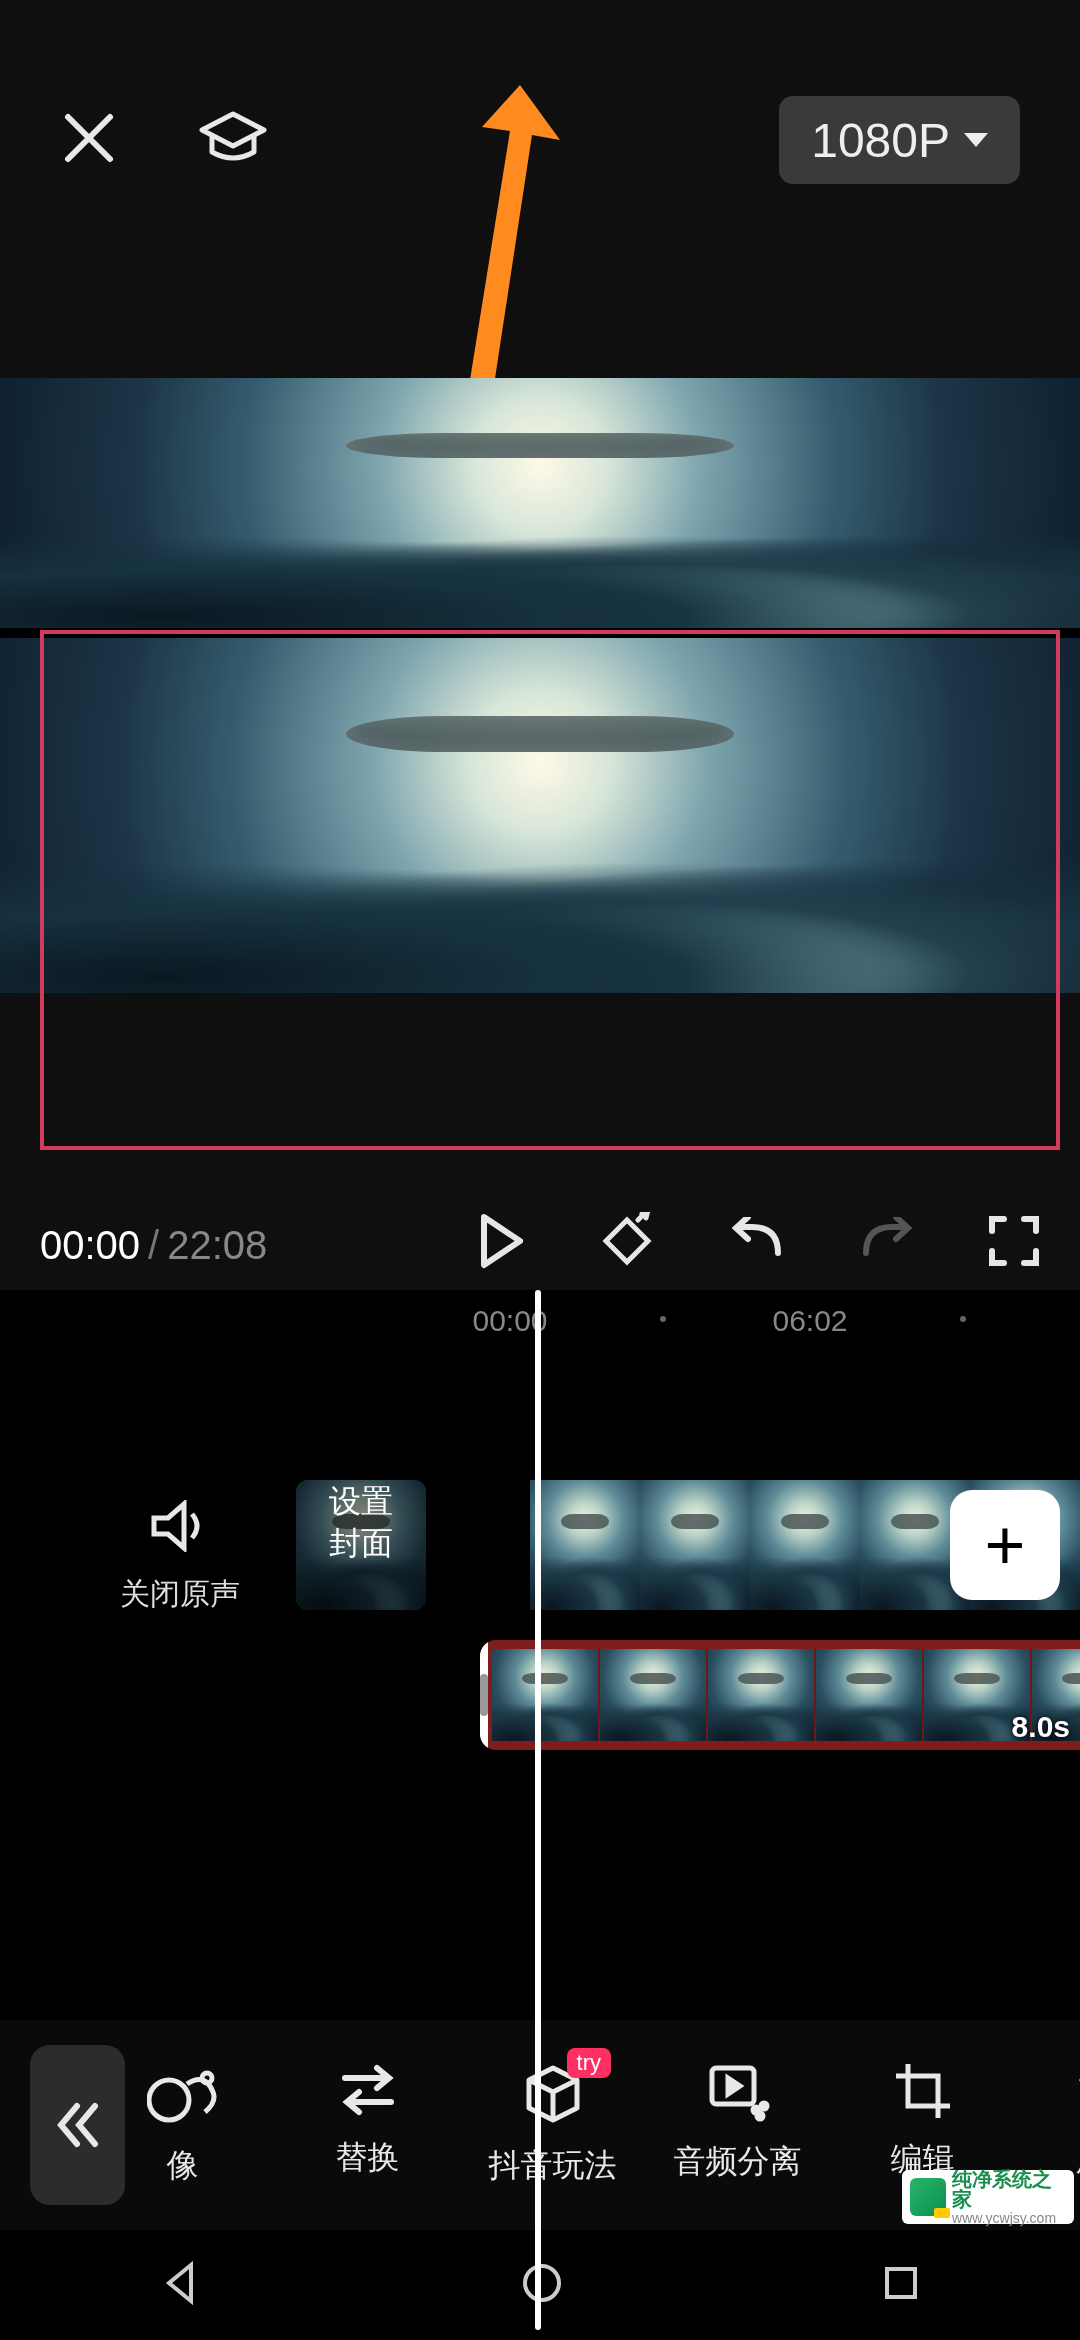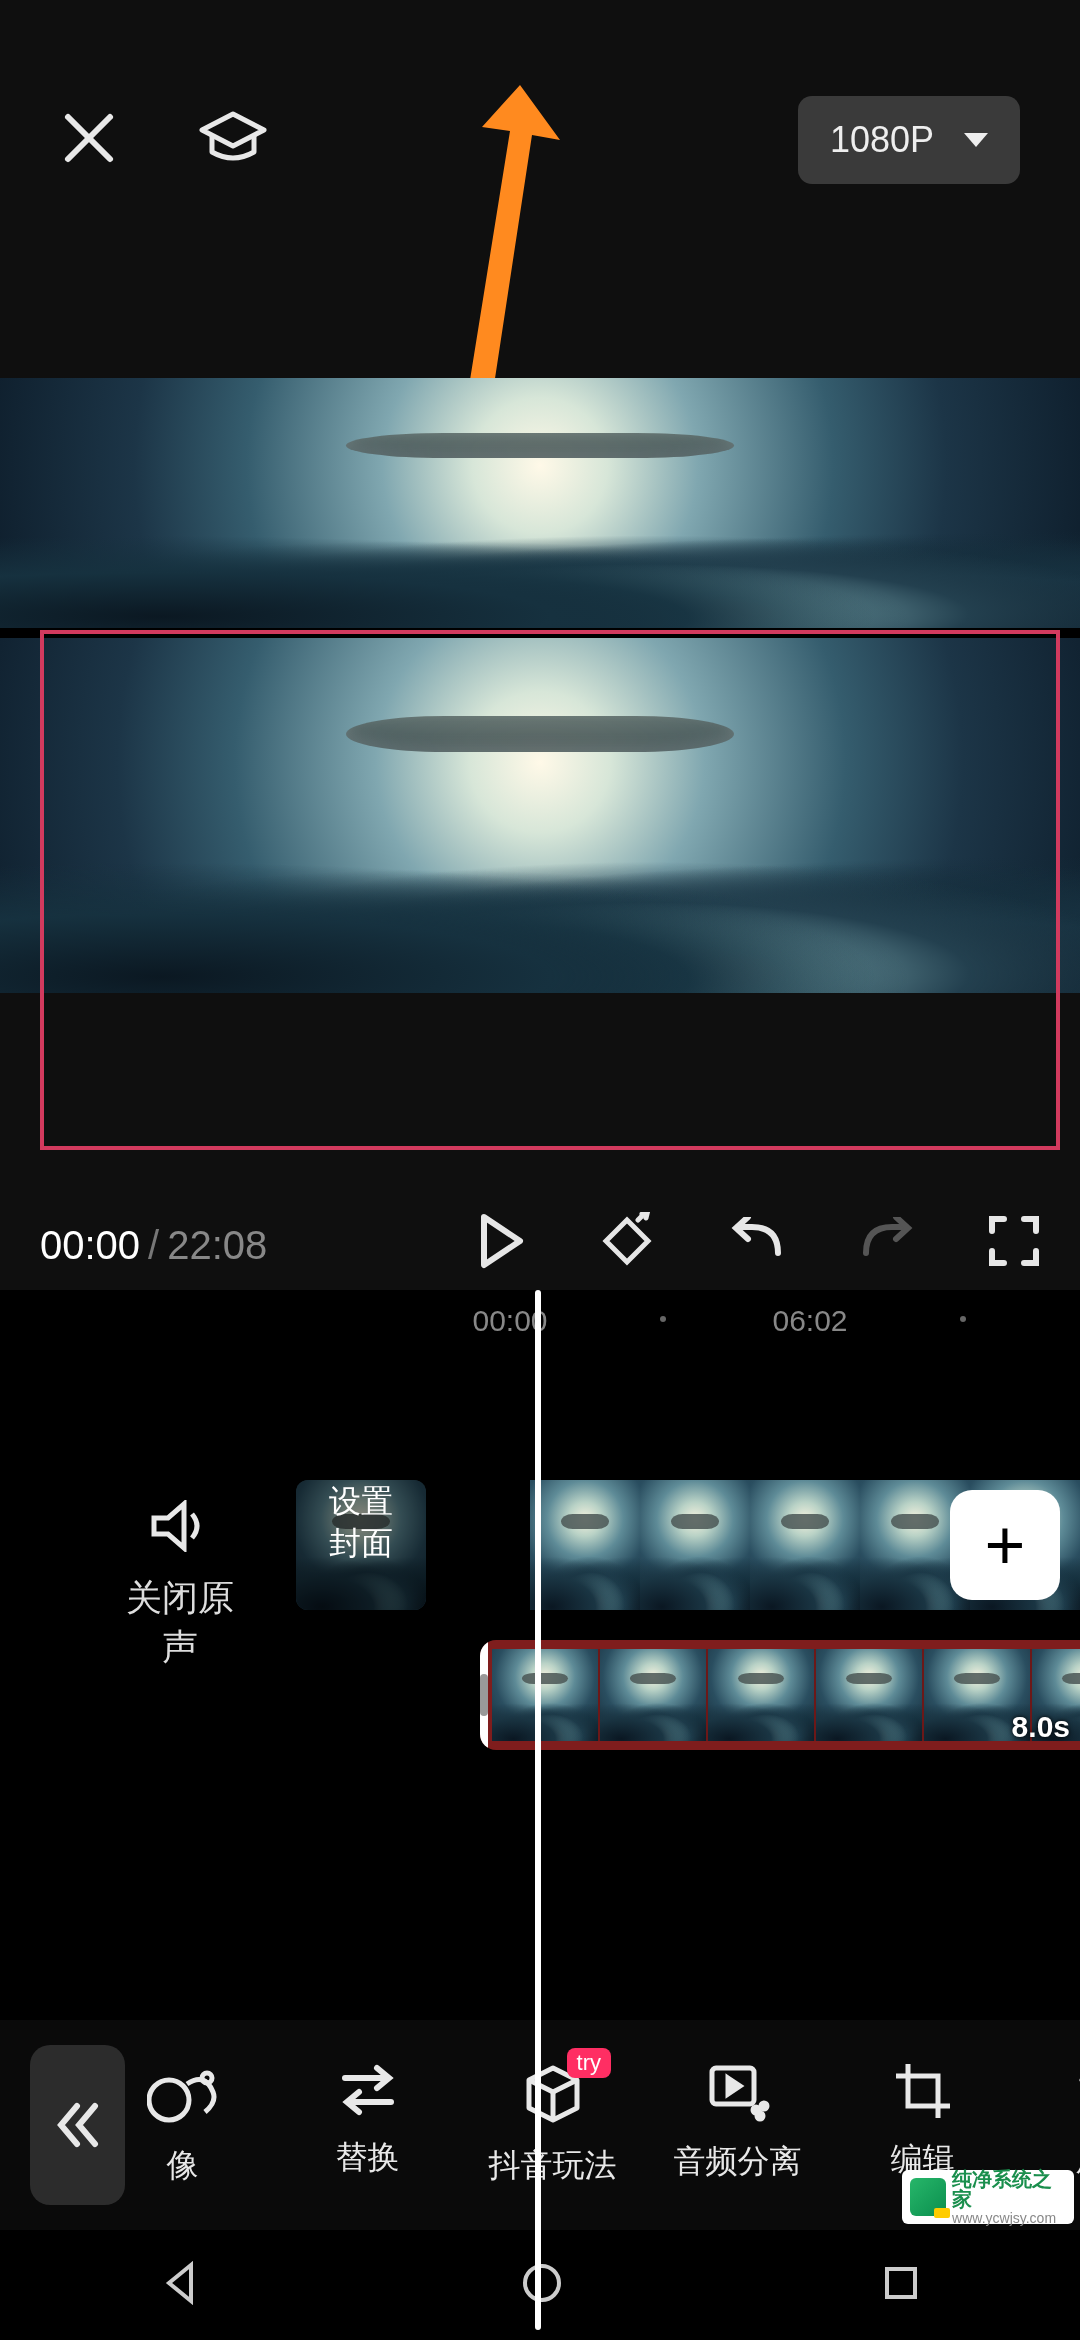--- a/index.html
+++ b/index.html
@@ -4,21 +4,21 @@
 <style>
   * { box-sizing: border-box; margin: 0; padding: 0; }
   html, body { width: 1080px; height: 2340px; background: #000; font-family: -apple-system, "PingFang SC", "Microsoft YaHei", sans-serif; color: #fff; overflow: hidden; }
   .app { position: relative; width: 1080px; height: 2340px; background: #0f0f0f; }
 
   
   .topbar { position: absolute; top: 0; left: 0; right: 0; height: 280px; display: flex; align-items: center; padding: 0 60px; }
   .topbar .left { display: flex; align-items: center; gap: 80px; }
   .close-x svg, .academy svg { stroke: #e8e8e8; fill: none; }
   .topbar .right { margin-left: auto; display: flex; align-items: center; gap: 28px; }
-  .res-btn { background: #3a3a3a; color: #eee; border-radius: 14px; height: 88px; padding: 0 32px; display: flex; align-items: center; font-size: 36px; gap: 30px; }
+  .res-btn { background: #3a3a3a; color: #eee; border-radius: 14px; height: 88px; padding: 0 32px; display: flex; align-items: center; font-size: 48px; gap: 14px; }
   .res-btn .tri { width: 0; height: 0; border-left: 12px solid transparent; border-right: 12px solid transparent; border-top: 14px solid #eee; }
   .export-btn { background: #ff2e63; color: #fff; border-radius: 14px; height: 88px; padding: 0 40px; display: flex; align-items: center; font-size: 42px; font-weight: 500; }
 
   
   .arrow { position: absolute; pointer-events: none; }
   .arrow1 { left: 430px; top: 85px; }
   .arrow2 { left: 265px; top: 1320px; }
 
   
   .preview { position: absolute; top: 380px; left: 0; right: 0; height: 610px; background: #000; }
@@ -51,21 +51,21 @@
 
   
   .timeline { position: absolute; top: 1290px; left: 0; right: 0; bottom: 250px; background: #000; }
   .ruler { position: relative; height: 60px; color: #888; font-size: 30px; }
   .ruler .lbl { position: absolute; top: 14px; transform: translateX(-50%); }
   .ruler .dot { position: absolute; top: 26px; width: 6px; height: 6px; background: #666; border-radius: 50%; }
   .track-area { position: relative; height: 580px; }
   .playhead { position: absolute; left: 535px; top: -60px; bottom: -400px; width: 6px; background: #fff; border-radius: 3px; z-index: 50; }
 
   .mute-col { position: absolute; left: 110px; top: 150px; width: 140px; text-align: center; }
-  .mute-col .lbl { margin-top: 18px; font-size: 36px; color: #ddd; }
+  .mute-col .lbl { margin-top: 18px; font-size: 30px; color: #ddd; }
 
   .cover-btn { position: absolute; left: 296px; top: 130px; width: 130px; height: 130px; border-radius: 12px; overflow: hidden; display: flex; justify-content: center; }
   .cover-btn .thumb { position: absolute; inset: 0; }
   .cover-btn .overlay { position: absolute; inset: 0; background: rgba(0,0,0,0.45); }
   .cover-btn .txt { position: relative; font-size: 32px; line-height: 42px; text-align: center; color: #fff; }
 
   .clip-track { position: absolute; left: 530px; top: 130px; right: 0; height: 130px; display: flex; }
   .clip-track .frame { width: 130px; height: 130px; position: relative; overflow: hidden; }
   .plus-btn { position: absolute; right: 20px; top: 140px; width: 110px; height: 110px; background: #fff; border-radius: 22px; display: flex; align-items: center; justify-content: center; color: #000; font-size: 70px; z-index: 60; }
 

